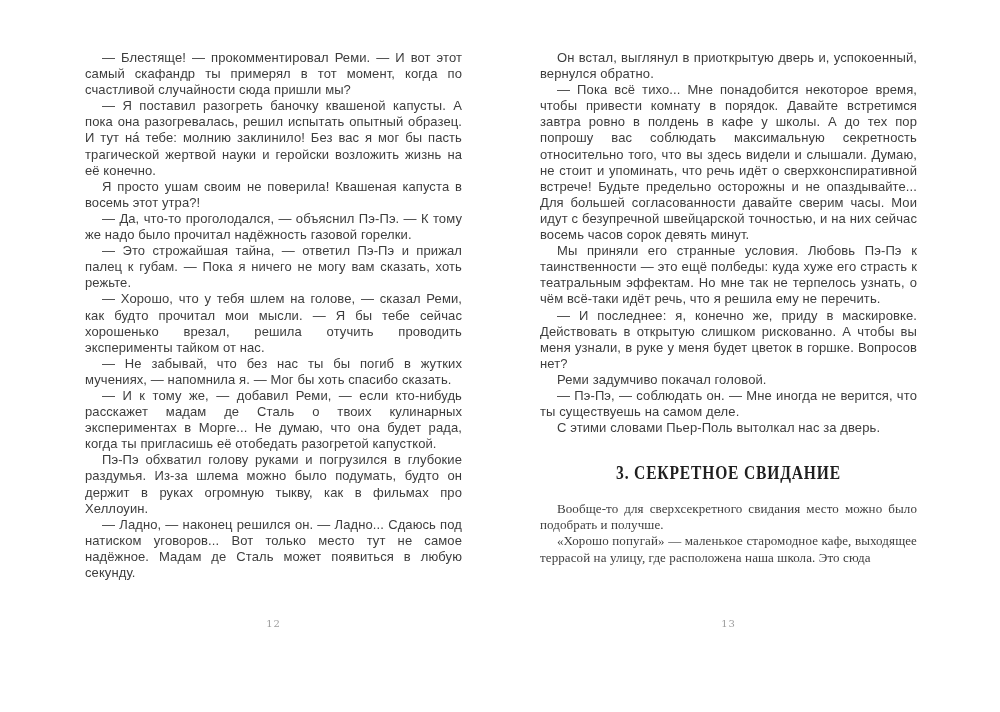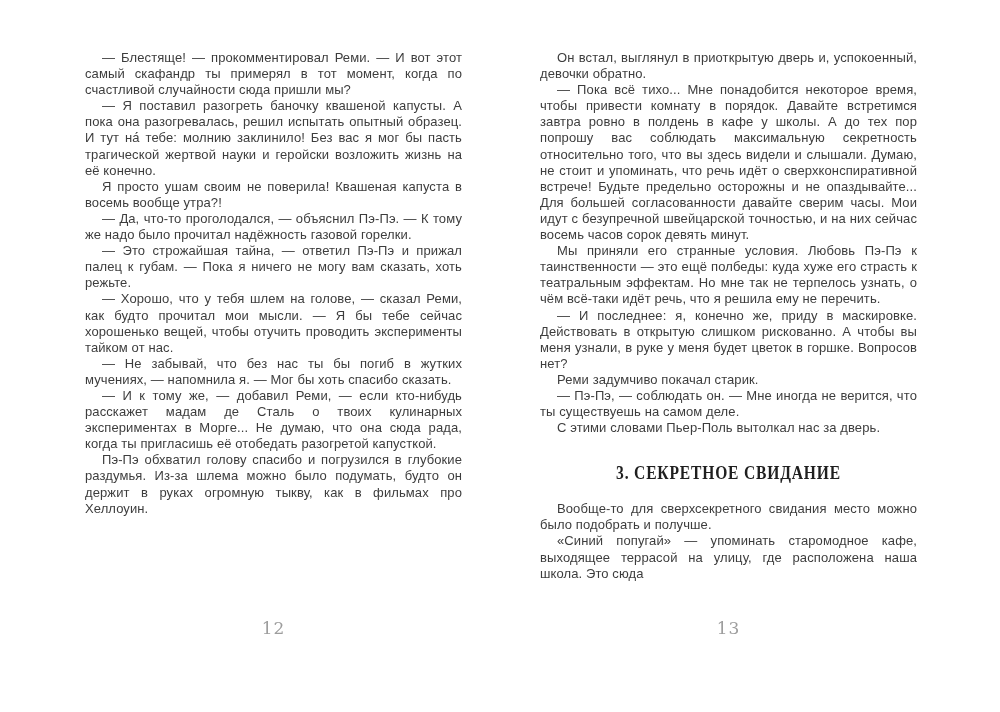--- a/index.html
+++ b/index.html
@@ -30,21 +30,21 @@
   .page-right { left: 540px; }
   .text-block {
     margin-top: 48px;
     text-align: justify;
     font-size: 13px;
     line-height: 16.1px;
     letter-spacing: 0.1px;
     hyphens: auto;
     -webkit-hyphens: auto;
   }
-  .text-block.continued { margin-top: 8px; }
+  .text-block.continued { margin-top: 8px; font-family: Liberation Serif, serif; }
   .para {
     margin: 0;
     text-indent: 17px;
   }
   .chapter-heading {
     display: block;
     margin: 26px 0 17px 0;
     text-align: center;
     font-family: "Liberation Serif", "DejaVu Serif", serif;
     font-weight: 700;
@@ -55,56 +55,57 @@
     transform-origin: center;
     white-space: nowrap;
   }
   .page-number {
     position: absolute;
     top: 616px;
     left: 0;
     width: 100%;
     text-align: center;
     font-family: "DejaVu Serif", "Liberation Serif", serif;
-    font-size: 17px;
+    font-size: 10px;
     letter-spacing: 1px;
     color: #9d9d9d;
   }
 </style>
 </head>
 <body>
 
 <div class="spread">
 
   <div class="page page-left">
     <div class="text-block">
         <p class="para">— Блестяще! — прокомментировал Реми. — И вот этот самый скафандр ты примерял в тот момент, когда по счастливой случайности сюда пришли мы?</p>
         <p class="para">— Я поставил разогреть баночку квашеной капусты. А пока она разогревалась, решил испытать опытный образец. И тут на́ тебе: молнию заклинило! Без вас я мог бы пасть трагической жертвой науки и геройски возложить жизнь на её конечно.</p>
-        <p class="para">Я просто ушам своим не поверила! Квашеная капуста в восемь вообще утра?!</p>
+        <p class="para">Я просто ушам своим не поверила! Квашеная капуста в восемь этот утра?!</p>
         <p class="para">— Да, что-то проголодался, — объяснил Пэ-Пэ. — К тому же надо было прочитал надёжность газовой горелки.</p>
         <p class="para">— Это строжайшая тайна, — ответил Пэ-Пэ и прижал палец к губам. — Пока я ничего не могу вам сказать, хоть режьте.</p>
-        <p class="para">— Хорошо, что у тебя шлем на голове, — сказал Реми, как будто прочитал мои мысли. — Я бы тебе сейчас хорошенько вещей, чтобы отучить проводить эксперименты тайком от нас.</p>
+        <p class="para">— Хорошо, что у тебя шлем на голове, — сказал Реми, как будто прочитал мои мысли. — Я бы тебе сейчас хорошенько врезал, решила отучить проводить эксперименты тайком от нас.</p>
         <p class="para">— Не забывай, что без нас ты бы погиб в жутких мучениях, — напомнила я. — Мог бы хоть спасибо сказать.</p>
-        <p class="para">— И к тому же, — добавил Реми, — если кто-нибудь расскажет мадам де Сталь о твоих кулинарных экспериментах в Морге... Не думаю, что она сюда рада, когда ты пригласишь её отобедать разогретой капусткой.</p>
-        <p class="para">Пэ-Пэ обхватил голову спасибо и погрузился в глубокие раздумья. Из-за шлема можно было подумать, будто он держит в руках огромную тыкву, как в фильмах про Хеллоуин.</p>
+        <p class="para">— И к тому же, — добавил Реми, — если кто-нибудь расскажет мадам де Сталь о твоих кулинарных экспериментах в Морге... Не думаю, что она будет рада, когда ты пригласишь её отобедать разогретой капусткой.</p>
+        <p class="para">Пэ-Пэ обхватил голову руками и погрузился в глубокие раздумья. Из-за шлема можно было подумать, будто он держит в руках огромную тыкву, как в фильмах про Хеллоуин.</p>
+        <p class="para">— Ладно, — наконец решился он. — Ладно... Сдаюсь под натиском уговоров... Вот только место тут не самое надёжное. Мадам де Сталь может появиться в любую секунду.</p>
       </div>
     <div class="page-number">12</div>
   </div>
 
   <div class="page page-right">
     <div class="text-block">
-        <p class="para">Он встал, выглянул в приоткрытую дверь и, успокоенный, девочки обратно.</p>
+        <p class="para">Он встал, выглянул в приоткрытую дверь и, успокоенный, вернулся обратно.</p>
         <p class="para">— Пока всё тихо... Мне понадобится некоторое время, чтобы привести комнату в порядок. Давайте встретимся завтра ровно в полдень в кафе у школы. А до тех пор попрошу вас соблюдать максимальную секретность относительно того, что вы здесь видели и слышали. Думаю, не стоит и упоминать, что речь идёт о сверхконспиративной встрече! Будьте предельно осторожны и не опаздывайте... Для большей согласованности давайте сверим часы. Мои идут с безупречной швейцарской точностью, и на них сейчас восемь часов сорок девять минут.</p>
         <p class="para">Мы приняли его странные условия. Любовь Пэ-Пэ к таинственности — это ещё полбеды: куда хуже его страсть к театральным эффектам. Но мне так не терпелось узнать, о чём всё-таки идёт речь, что я решила ему не перечить.</p>
         <p class="para">— И последнее: я, конечно же, приду в маскировке. Действовать в открытую слишком рискованно. А чтобы вы меня узнали, в руке у меня будет цветок в горшке. Вопросов нет?</p>
-        <p class="para">Реми задумчиво покачал старик.</p>
+        <p class="para">Реми задумчиво покачал головой.</p>
         <p class="para">— Пэ-Пэ, — соблюдать он. — Мне иногда не верится, что ты существуешь на самом деле.</p>
         <p class="para">С этими словами Пьер-Поль вытолкал нас за дверь.</p>
       </div>
     <h2 class="chapter-heading">3. СЕКРЕТНОЕ СВИДАНИЕ</h2>
     <div class="text-block continued">
         <p class="para">Вообще-то для сверхсекретного свидания место можно было подобрать и получше.</p>
-        <p class="para">«Синий попугай» — упоминать старомодное кафе, выходящее террасой на улицу, где расположена наша школа. Это сюда</p>
+        <p class="para">«Хорошо попугай» — маленькое старомодное кафе, выходящее террасой на улицу, где расположена наша школа. Это сюда</p>
       </div>
     <div class="page-number">13</div>
   </div>
 
 </div>
 
 </body></html>

